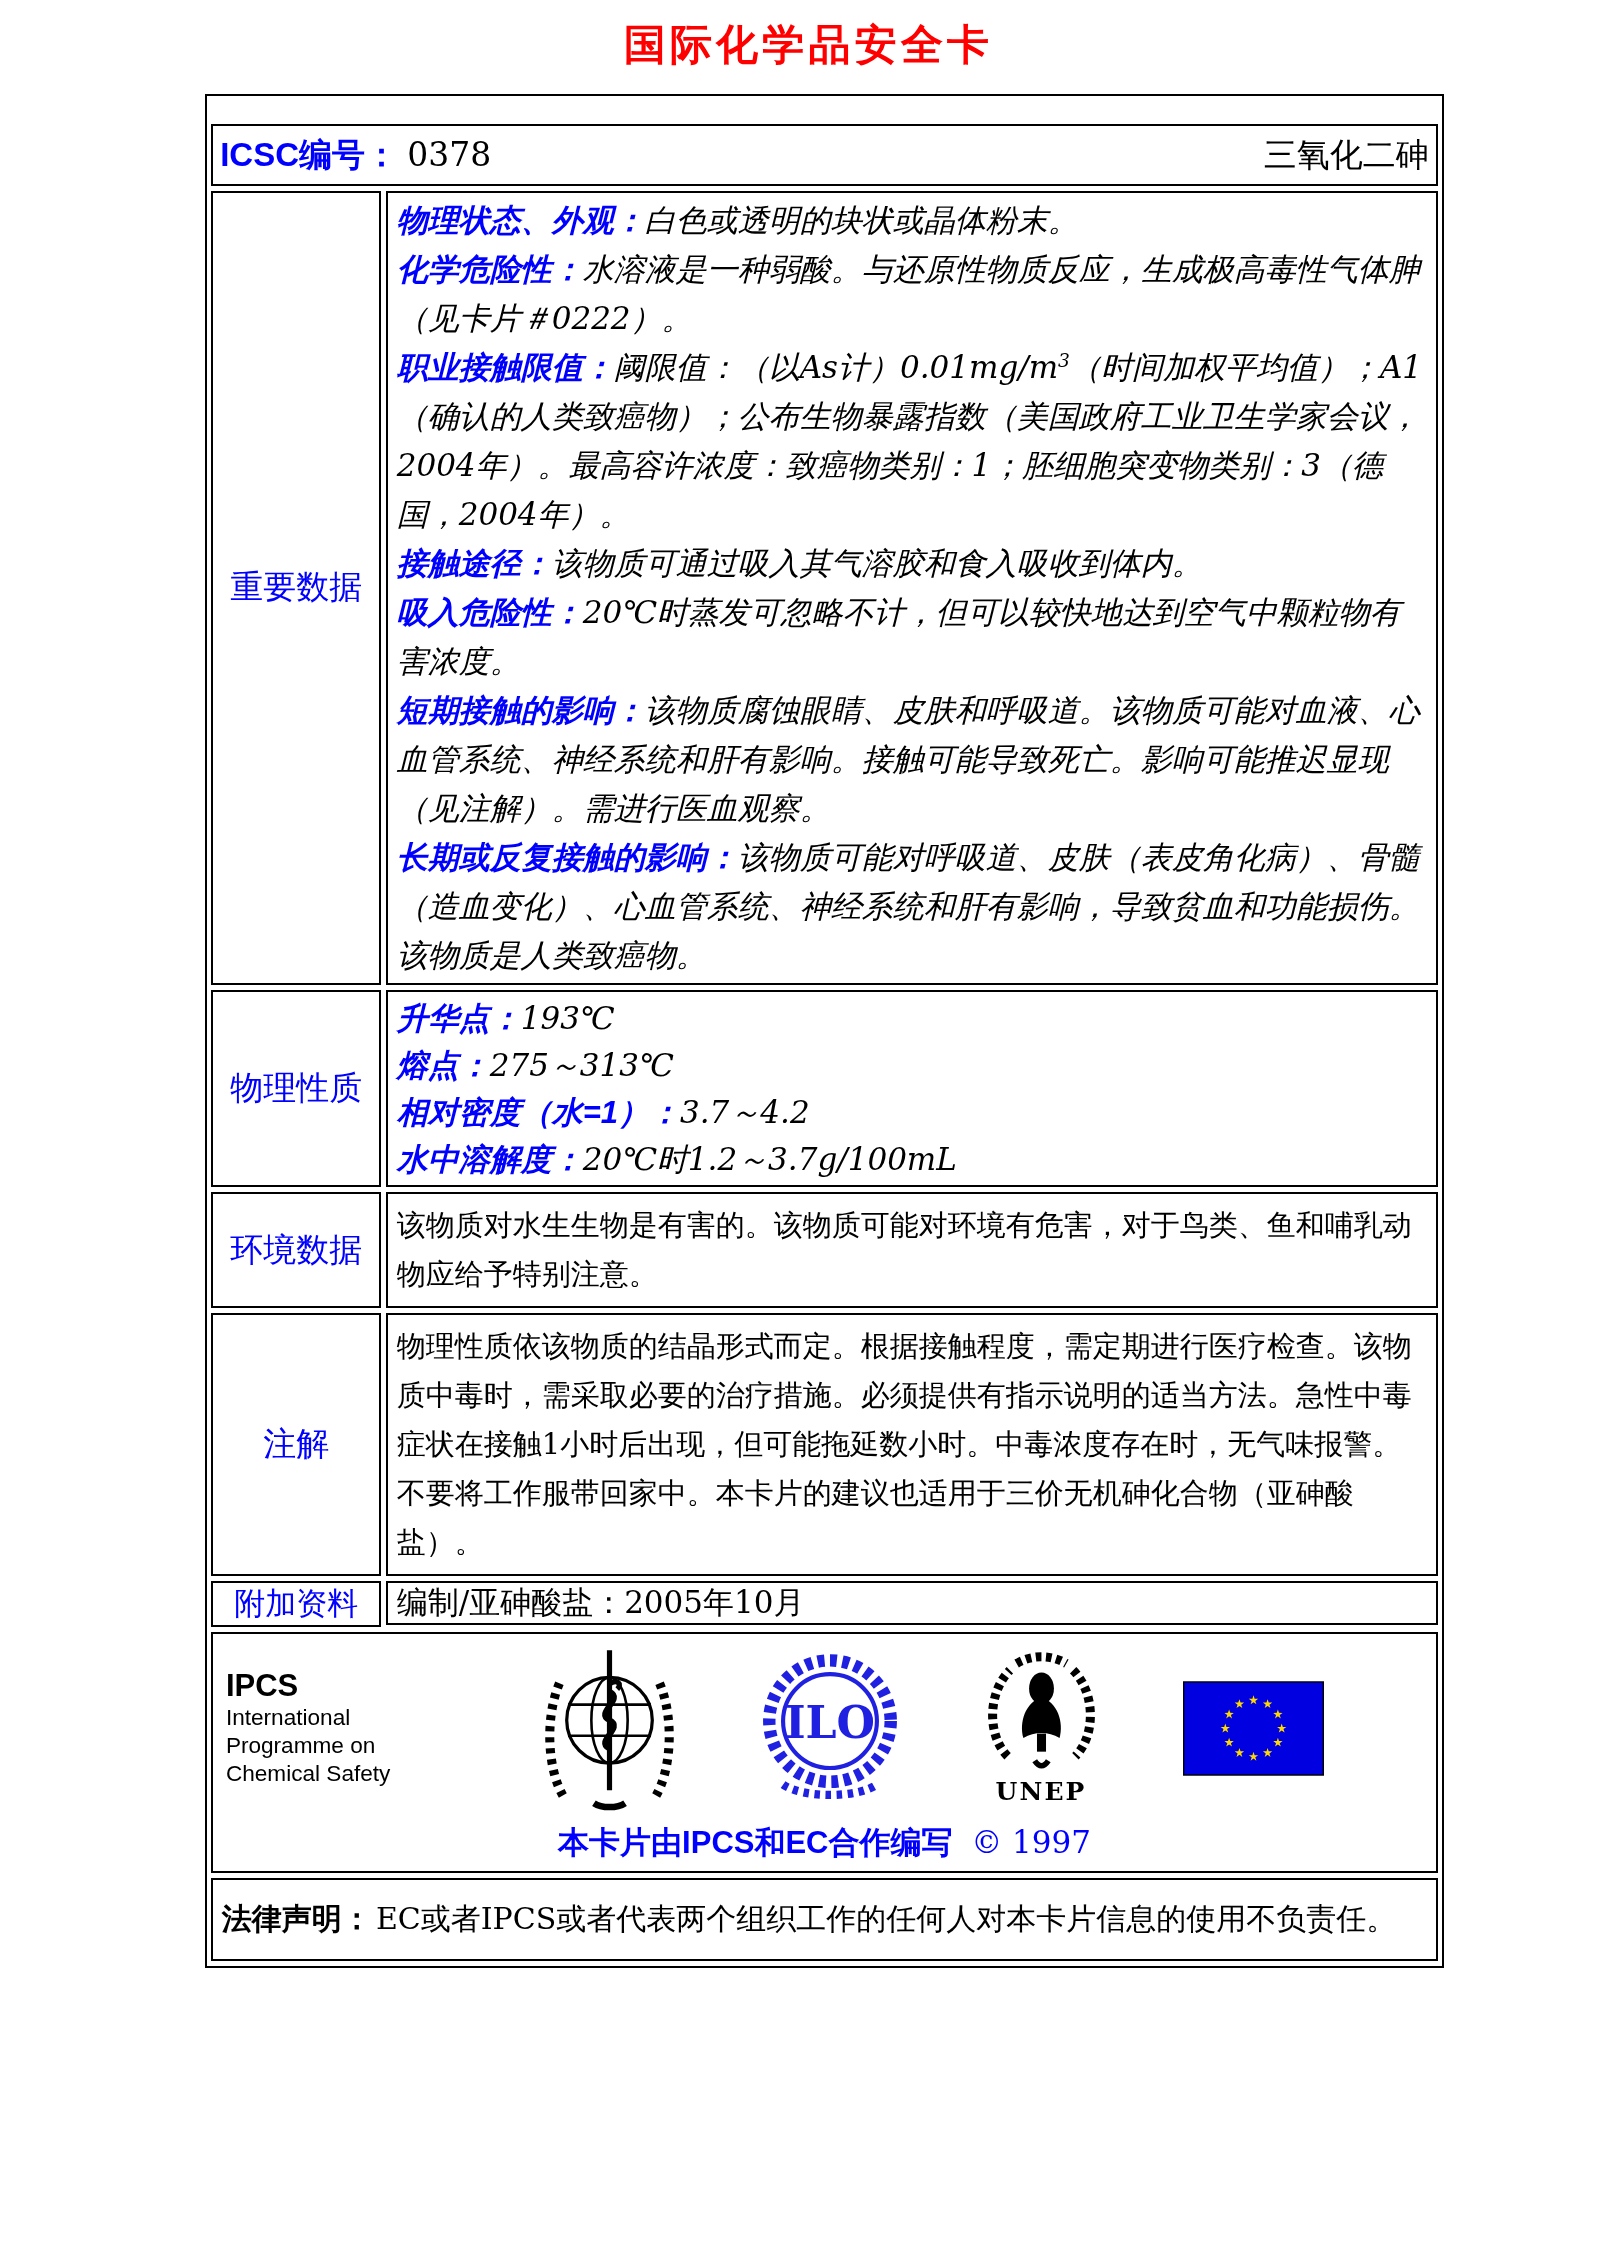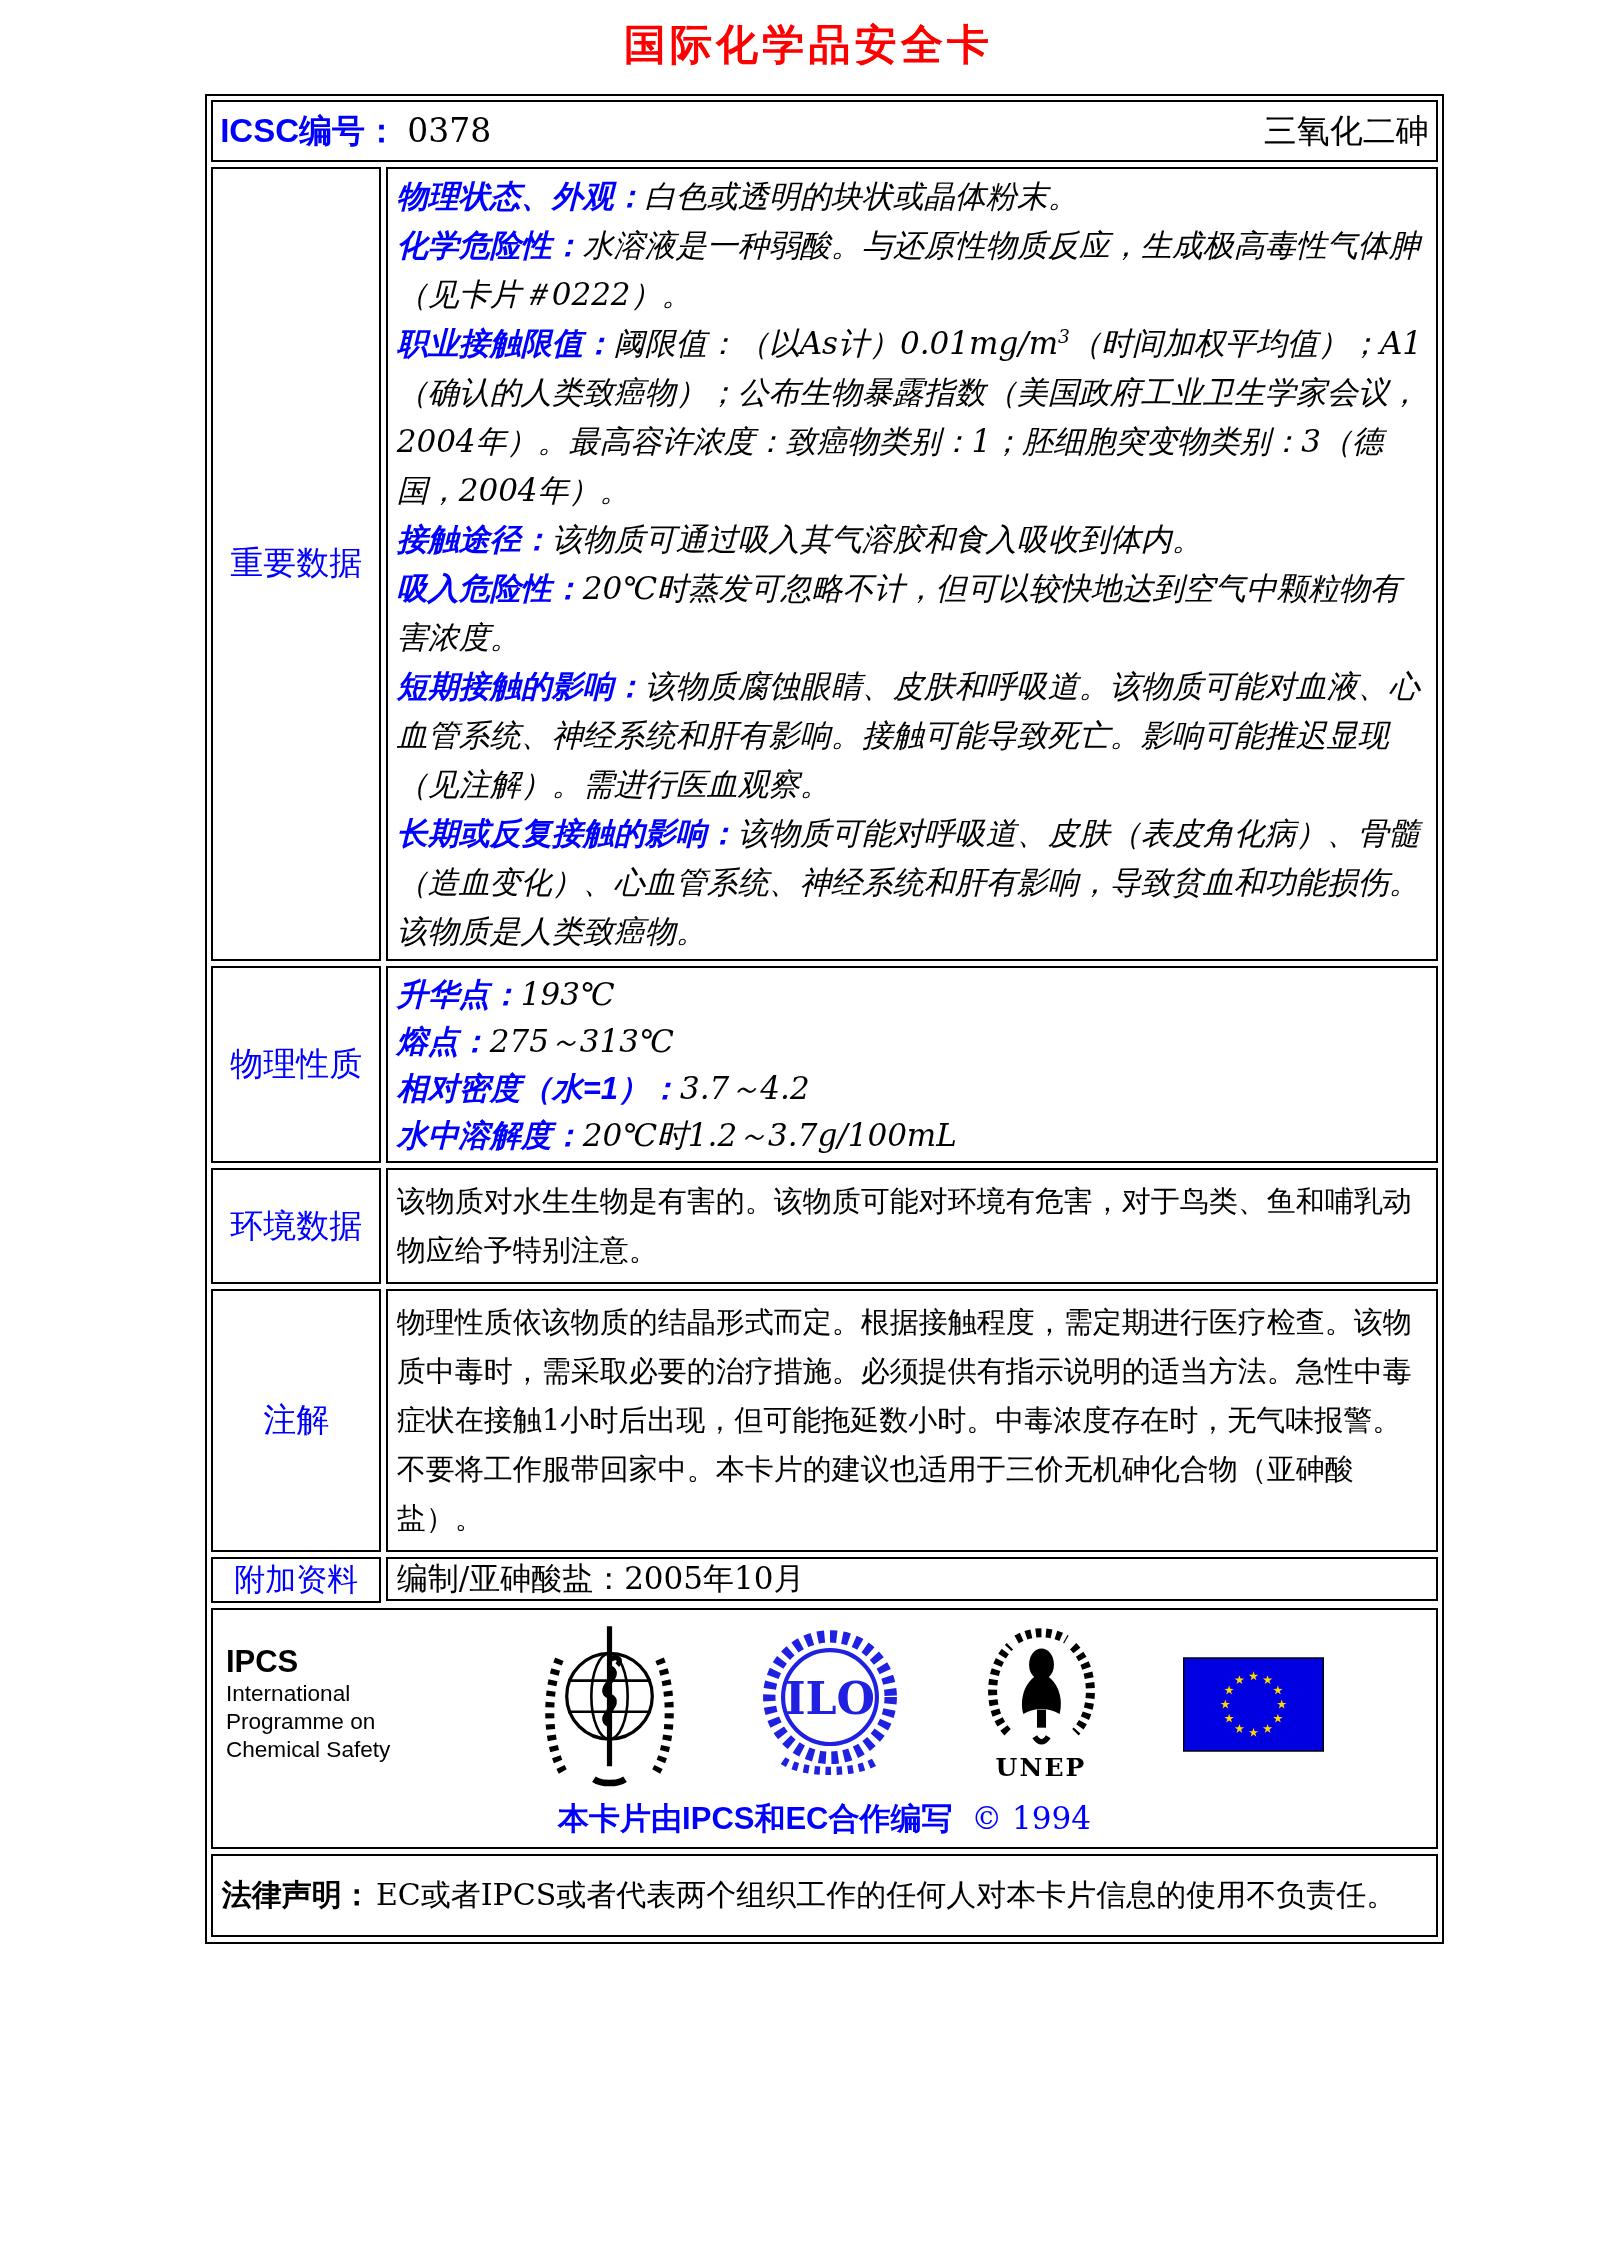--- a/index.html
+++ b/index.html
@@ -21,21 +21,21 @@
   }
   .card{
     margin:21px 173px 0 205px;
     border:2.8px solid #000;padding:4.2px;background:#fff;
   }
   .row{display:flex;gap:5px;margin-bottom:5px;}
   .row:last-child{margin-bottom:0;}
   .cell{border:2.1px solid #000;background:#fff;}
   .header-cell{
     flex:1;display:flex;justify-content:space-between;align-items:center;
-    height:62px;padding:0 7px;font-size:33px;
+    height:62px;padding:0 7px;font-size:33px;margin-top:24px;
   }
   .blue-label{color:var(--blue);font-weight:bold;font-family:"Liberation Sans",sans-serif;}
   .serif{font-family:"DejaVu Serif","Liberation Serif",serif;}
   .label-cell{
     flex:0 0 170px;display:flex;align-items:center;justify-content:center;
     color:var(--blue);font-size:33px;text-align:center;
   }
   .content-cell{flex:1;padding:2.8px 8.5px;}
   .para{font-size:31px;line-height:49px;font-family:"DejaVu Serif","Liberation Serif",serif;font-style:italic;}
   .para .inline-label{color:var(--blue);font-weight:bold;font-family:"Liberation Sans",sans-serif;}
@@ -209,21 +209,21 @@
                 <use href="#star" x="65.4" y="47"></use>
                 <use href="#star" x="80" y="32.4"></use>
               </g>
             </svg>
           </div>
 
         </div>
 
         <div class="credit-line">
           <span class="credit-main">本卡片由IPCS和EC合作编写</span>
-          <span class="credit-copy">© 1994</span>
+          <span class="credit-copy">© 1997</span>
         </div>
       </div>
     </div>
 
     <div class="row">
       <div class="cell legal-cell">
         <span class="legal-label">法律声明：</span>
         <span class="legal-text">EC或者IPCS或者代表两个组织工作的任何人对本卡片信息的使用不负责任。</span>
       </div>
     </div>

